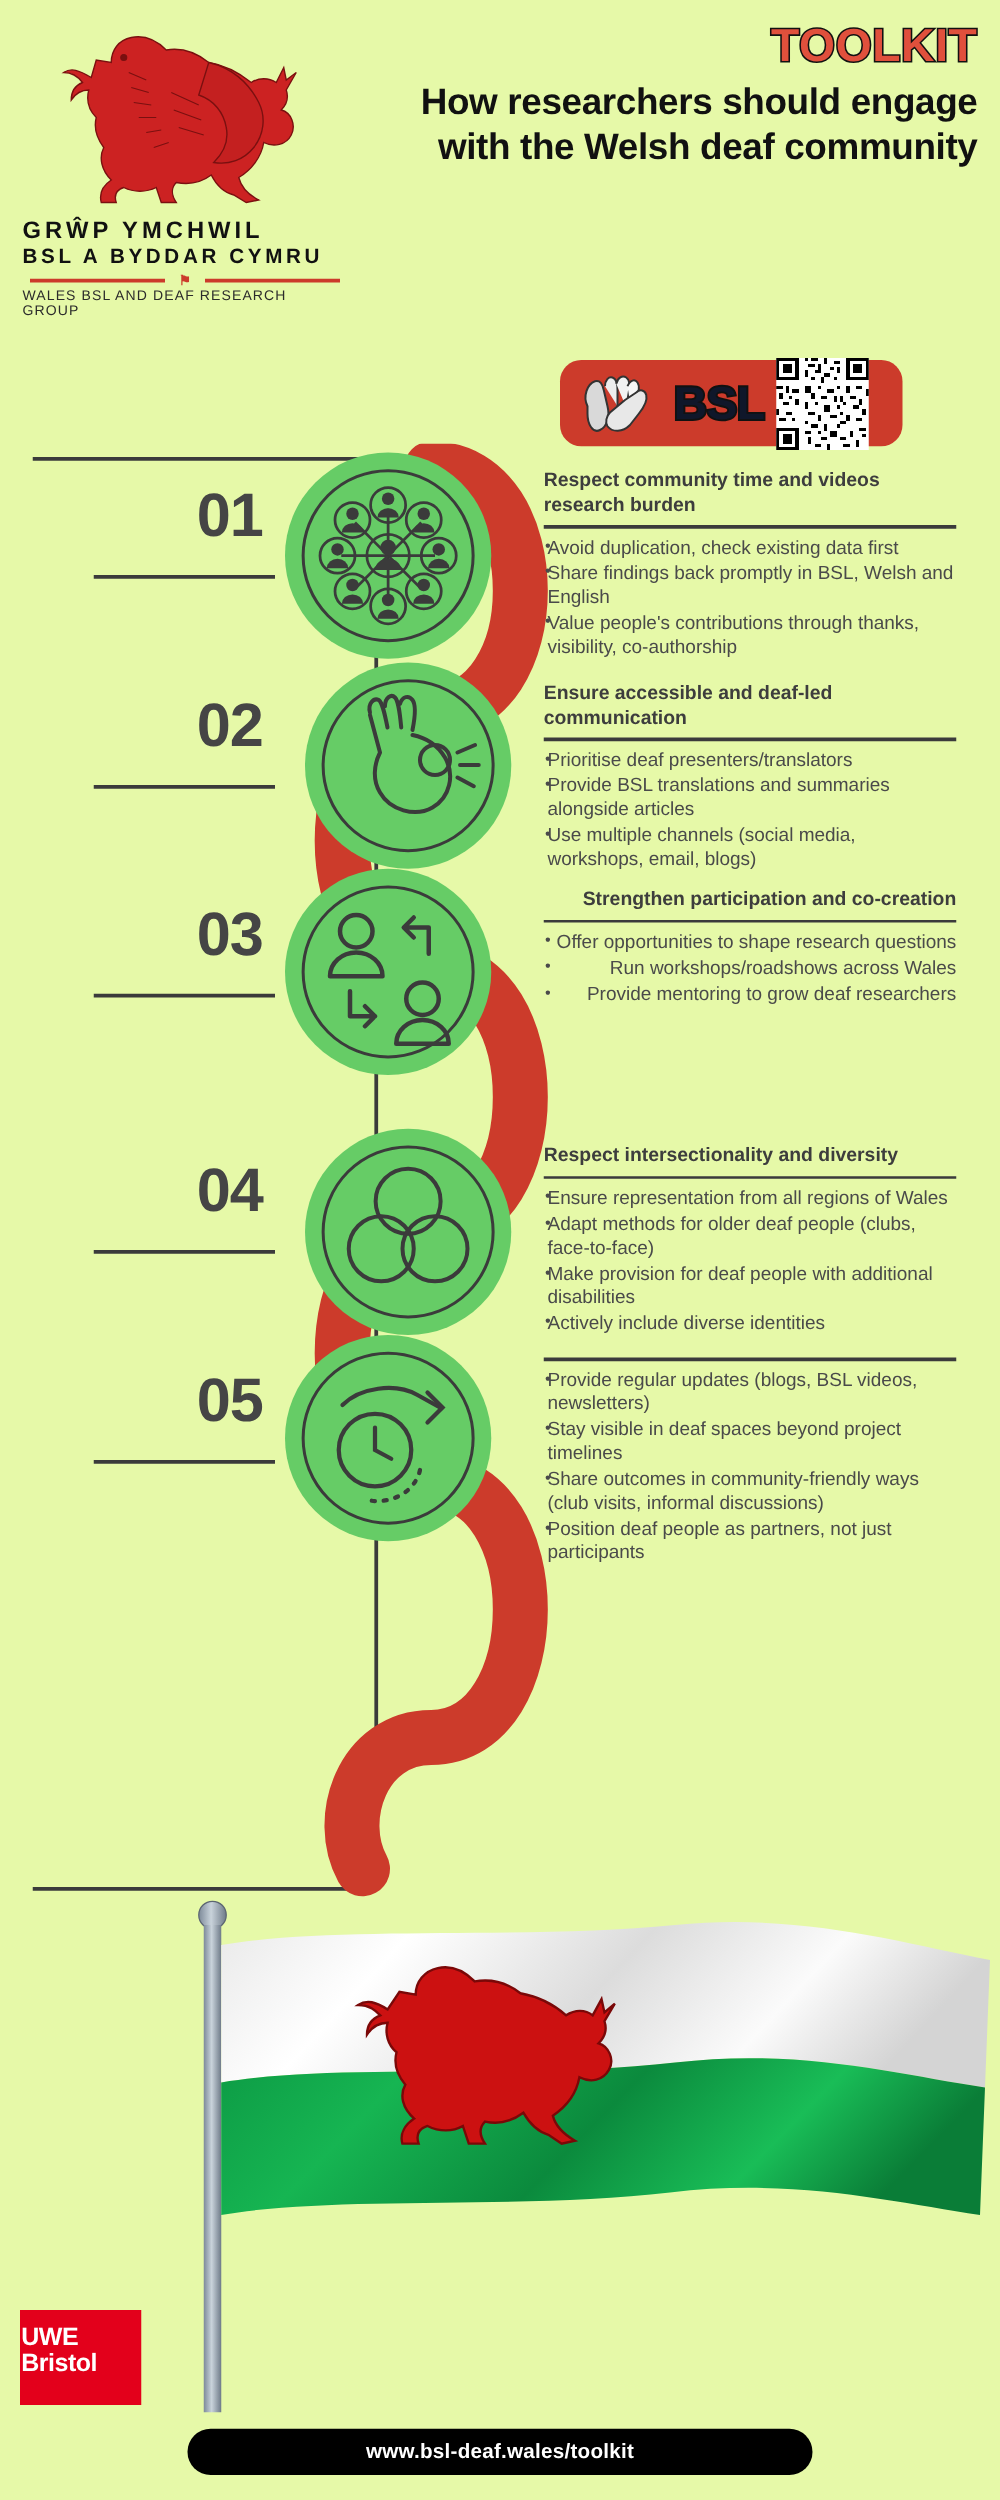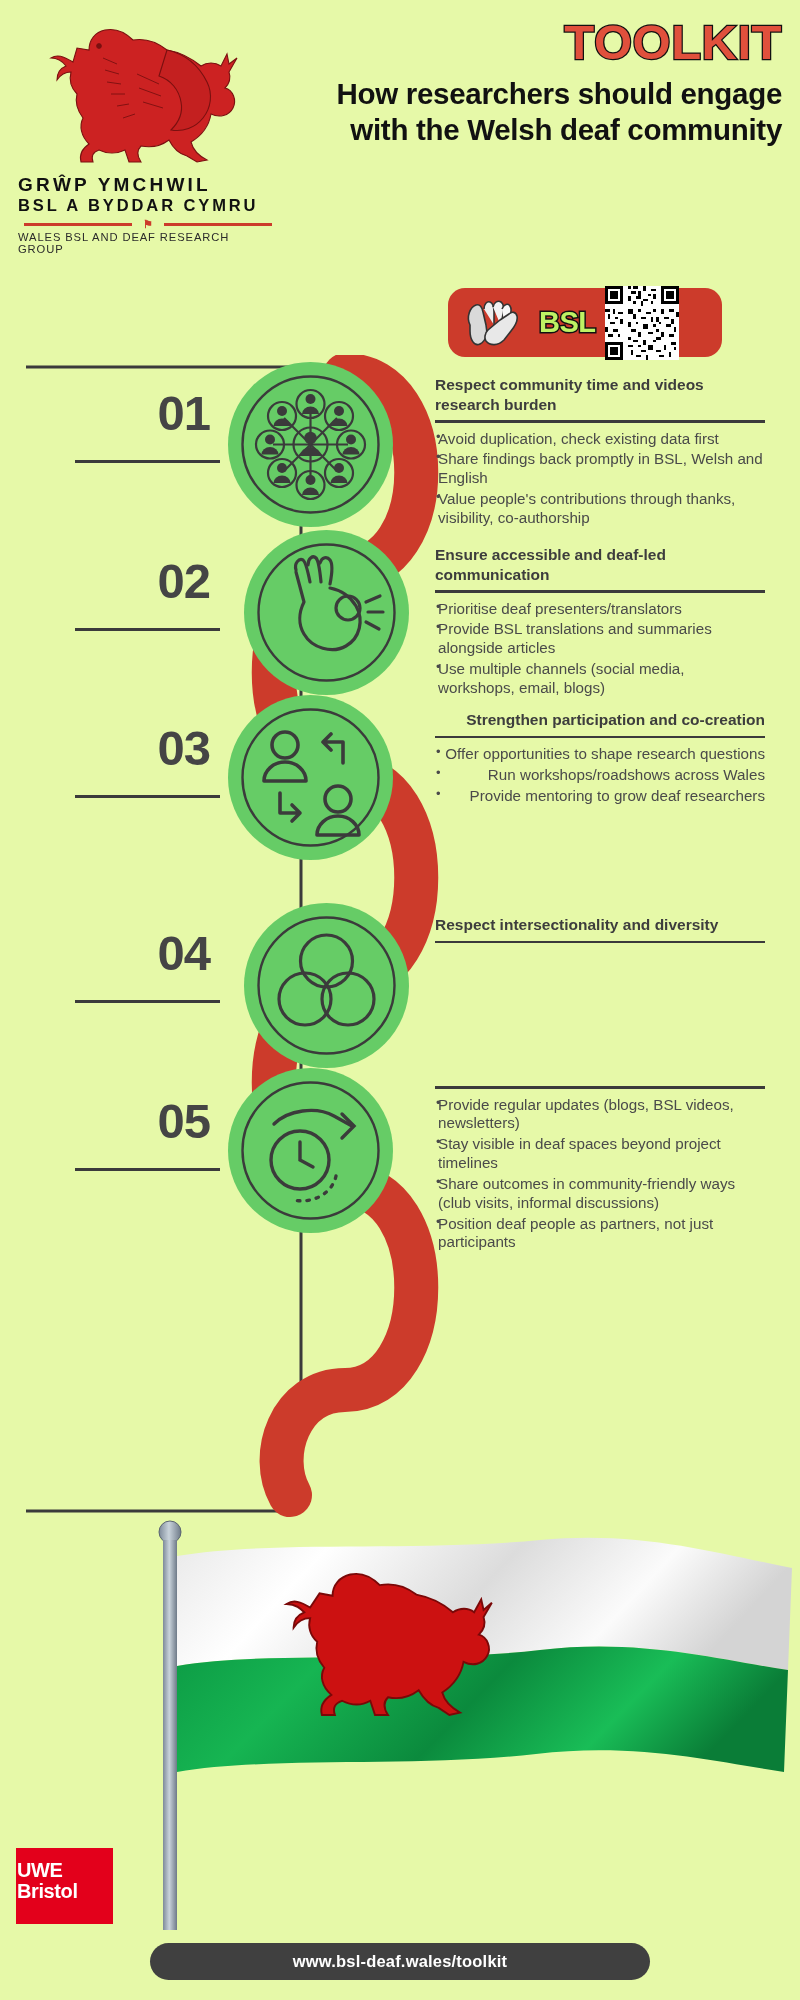--- a/index.html
+++ b/index.html
@@ -18,36 +18,36 @@
   .logo-line2 { font-size:16.5px; font-weight:bold; letter-spacing:2.9px; color:#111; line-height:1.2; }
   .logo-rule { position:relative; height:10px; margin:3px 0 2px; }
   .logo-rule .bar { position:absolute; top:4px; height:3px; background:#cc3b2b; }
   .logo-rule .bar.l { left:6px; width:108px; }
   .logo-rule .bar.r { right:6px; width:108px; }
   .logo-rule .mid { position:absolute; left:50%; top:-1px; transform:translateX(-50%); font-size:11px; color:#cc3b2b; font-weight:bold; }
   .logo-line3 { font-size:11.2px; letter-spacing:0.9px; color:#2b2b2b; }
 
   .title-block { position:absolute; right:18px; top:18px; width:500px; text-align:right; }
   .toolkit {
-    font-size:49px; font-weight:bold; letter-spacing:0.5px;
+    font-size:37px; font-weight:bold; letter-spacing:0.5px;
     color:#e0503c; line-height:1.0;
     -webkit-text-stroke:2.5px #111;
     paint-order:stroke fill;
   }
   .subtitle { font-size:29.5px; font-weight:bold; color:#111; line-height:1.22; margin-top:9px; letter-spacing:-0.3px; }
 
   
   .bsl-badge {
     position:absolute; left:448px; top:288px; width:274px; height:69px;
     background:#cc3b2b; border-radius:17px;
     display:flex; align-items:center; gap:9px; padding:0 14px;
   }
   .bsl-hands { width:68px; height:55px; flex:0 0 auto; }
   .bsl-word {
-    font-size:29px; font-weight:bold; color:#bef264;
+    font-size:37px; font-weight:bold; color:#0f172a;
     -webkit-text-stroke:3px #111; paint-order:stroke fill;
     letter-spacing:-0.5px;
   }
   .qr { width:74px; height:74px; flex:0 0 auto; }
 
   
   .timeline { position:absolute; left:0; top:355px; width:800px; height:1170px; }
   .bracket { position:absolute; left:26px; top:9px; width:330px; height:1150px; }
   .ribbon  { position:absolute; left:250px; top:0px; width:230px; height:1170px; }
 
@@ -76,21 +76,21 @@
 
   
   .flag-area { position:absolute; left:120px; top:1510px; width:680px; height:420px; }
   .uwe {
     position:absolute; left:16px; top:1848px; width:97px; height:76px;
     background:#e3001b; color:#fff; font-weight:bold; font-size:20px;
     line-height:1.04; padding:12px 0 0 1px; letter-spacing:-0.4px;
   }
   .url-pill {
     position:absolute; left:150px; top:1943px; width:500px; height:37px;
-    background:#404040; border-radius:19px;
+    background:#000000; border-radius:19px;
     display:flex; align-items:center; justify-content:center;
     color:#fff; font-size:16.5px; font-weight:bold; letter-spacing:0.2px;
   }
 </style>
 </head>
 <body>
 
 <div class="header">
 
   <div class="logo-block">
@@ -366,20 +366,26 @@
         <g fill="none" stroke="#3b3b3b" stroke-width="3.2">
           <circle cx="82.5" cy="58" r="26"></circle>
           <circle cx="61" cy="96" r="26"></circle>
           <circle cx="104" cy="96" r="26"></circle>
         </g>
       </svg>
     </div>
     <div class="panel" style="left:435px; top:560px;">
       <div class="panel-title">Respect intersectionality and diversity</div>
       <div class="panel-rule"></div>
+      <ul class="panel-list">
+        <li>Ensure representation from all regions of Wales</li>
+        <li>Adapt methods for older deaf people (clubs, face-to-face)</li>
+        <li>Make provision for deaf people with additional disabilities</li>
+        <li>Actively include diverse identities</li>
+      </ul>
     </div>
   </div>
 
   <div class="step">
     <div class="num" style="top:738px;">05</div>
     <div class="num-rule" style="top:813px;"></div>
     <div class="circle-wrap" style="left:228px; top:713px;">
       <span class="circle-bg"></span>
       <svg class="circle-icon" viewBox="0 0 165 165">
         <circle cx="82.5" cy="82.5" r="68" fill="none" stroke="#3b3b3b" stroke-width="2.4"></circle>

